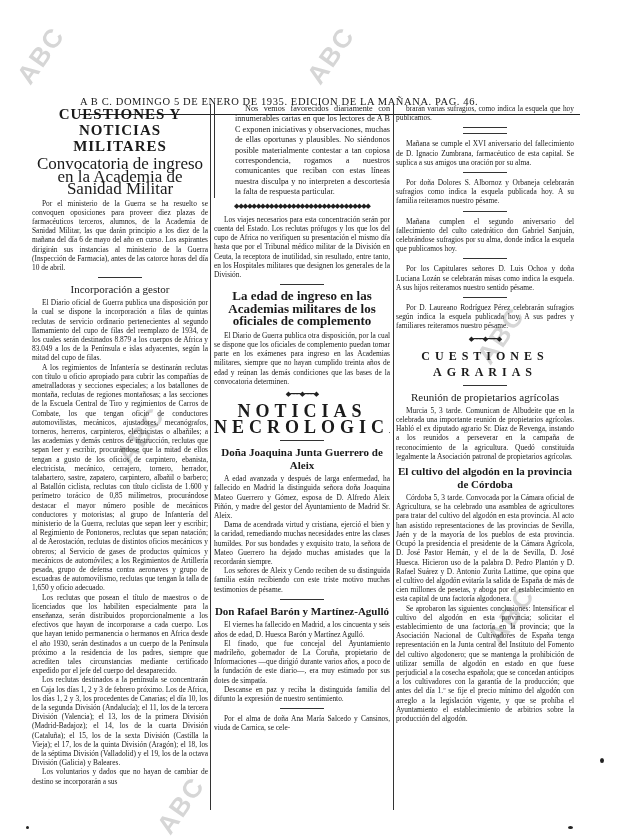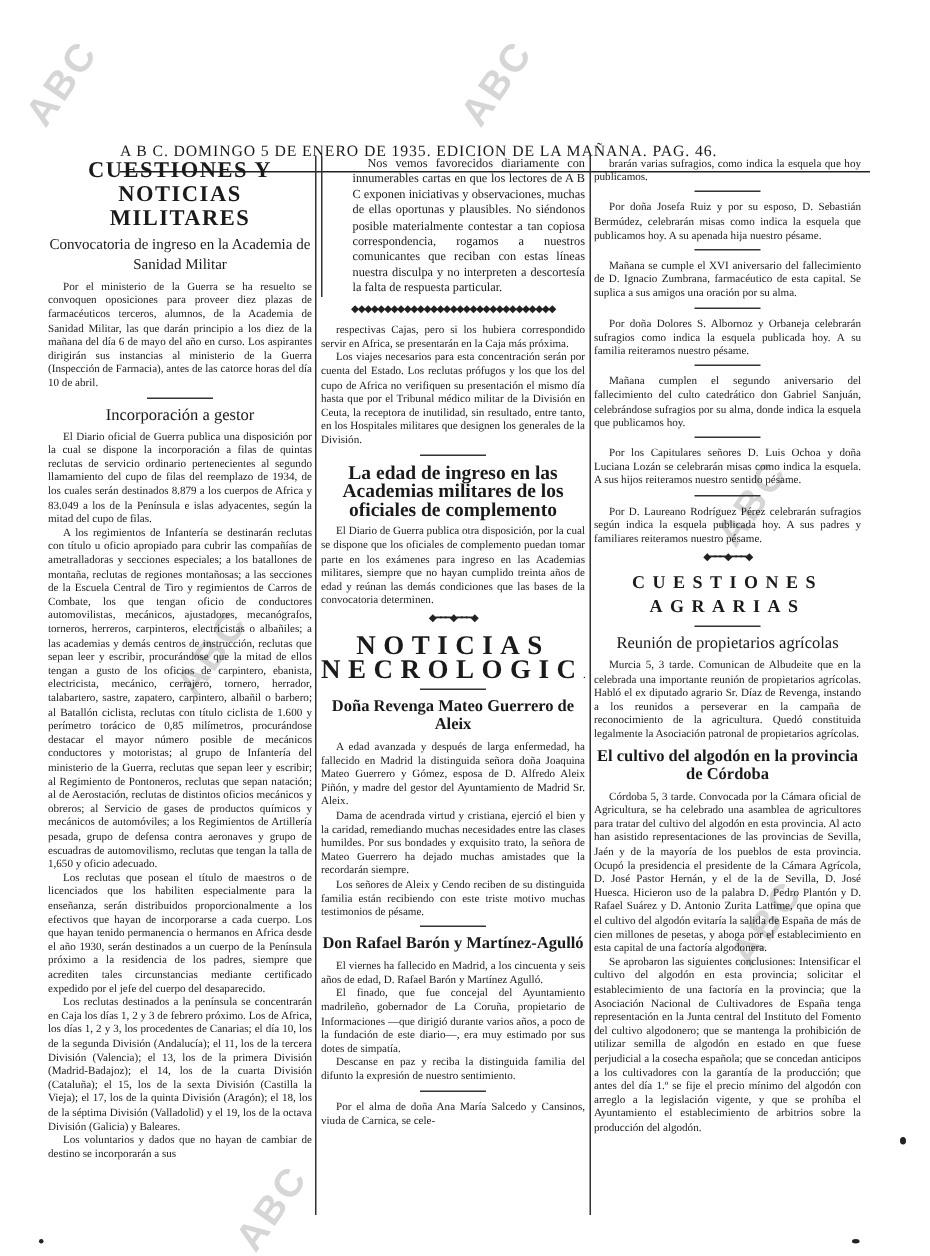--- a/index.html
+++ b/index.html
@@ -56,61 +56,59 @@
 <div class="watermark" style="left:480px;top:600px;">ABC</div>
 <div class="watermark" style="left:150px;top:790px;">ABC</div>
 
 <div class="page-header">A B C. DOMINGO 5 DE ENERO DE 1935. EDICION DE LA MAÑANA. PAG. 46.</div>
 
 <div class="rule-v" style="left:210px;"></div>
 <div class="rule-v" style="left:393px;"></div>
 
 <div class="col col-1">
   <div class="section-title">CUESTIONES Y NOTICIAS MILITARES</div>
-  <div class="headline" style="font-weight:normal;font-size:10px;">Convocatoria de ingreso en la Academia de Sanidad Militar</div>
+  <div class="headline" style="font-weight:normal;font-size:17px;">Convocatoria de ingreso en la Academia de Sanidad Militar</div>
   <p class="para">Por el ministerio de la Guerra se ha resuelto se convoquen oposiciones para proveer diez plazas de farmacéuticos terceros, alumnos, de la Academia de Sanidad Militar, las que darán principio a los diez de la mañana del día 6 de mayo del año en curso. Los aspirantes dirigirán sus instancias al ministerio de la Guerra (Inspección de Farmacia), antes de las catorce horas del día 10 de abril.</p>
   <div class="short-rule"></div>
   <div class="subhead">Incorporación a gestor</div>
   <p class="para">El Diario oficial de Guerra publica una disposición por la cual se dispone la incorporación a filas de quintas reclutas de servicio ordinario pertenecientes al segundo llamamiento del cupo de filas del reemplazo de 1934, de los cuales serán destinados 8.879 a los cuerpos de Africa y 83.049 a los de la Península e islas adyacentes, según la mitad del cupo de filas.</p>
   <p class="para">A los regimientos de Infantería se destinarán reclutas con título u oficio apropiado para cubrir las compañías de ametralladoras y secciones especiales; a los batallones de montaña, reclutas de regiones montañosas; a las secciones de la Escuela Central de Tiro y regimientos de Carros de Combate, los que tengan oficio de conductores automovilistas, mecánicos, ajustadores, mecanógrafos, torneros, herreros, carpinteros, electricistas o albañiles; a las academias y demás centros de instrucción, reclutas que sepan leer y escribir, procurándose que la mitad de ellos tengan a gusto de los oficios de carpintero, ebanista, electricista, mecánico, cerrajero, tornero, herrador, talabartero, sastre, zapatero, carpintero, albañil o barbero; al Batallón ciclista, reclutas con título ciclista de 1.600 y perímetro torácico de 0,85 milímetros, procurándose destacar el mayor número posible de mecánicos conductores y motoristas; al grupo de Infantería del ministerio de la Guerra, reclutas que sepan leer y escribir; al Regimiento de Pontoneros, reclutas que sepan natación; al de Aerostación, reclutas de distintos oficios mecánicos y obreros; al Servicio de gases de productos químicos y mecánicos de automóviles; a los Regimientos de Artillería pesada, grupo de defensa contra aeronaves y grupo de escuadras de automovilismo, reclutas que tengan la talla de 1,650 y oficio adecuado.</p>
   <p class="para">Los reclutas que posean el título de maestros o de licenciados que los habiliten especialmente para la enseñanza, serán distribuidos proporcionalmente a los efectivos que hayan de incorporarse a cada cuerpo. Los que hayan tenido permanencia o hermanos en Africa desde el año 1930, serán destinados a un cuerpo de la Península próximo a la residencia de los padres, siempre que acrediten tales circunstancias mediante certificado expedido por el jefe del cuerpo del desaparecido.</p>
   <p class="para">Los reclutas destinados a la península se concentrarán en Caja los días 1, 2 y 3 de febrero próximo. Los de Africa, los días 1, 2 y 3, los procedentes de Canarias; el día 10, los de la segunda División (Andalucía); el 11, los de la tercera División (Valencia); el 13, los de la primera División (Madrid-Badajoz); el 14, los de la cuarta División (Cataluña); el 15, los de la sexta División (Castilla la Vieja); el 17, los de la quinta División (Aragón); el 18, los de la séptima División (Valladolid) y el 19, los de la octava División (Galicia) y Baleares.</p>
   <p class="para">Los voluntarios y dados que no hayan de cambiar de destino se incorporarán a sus</p>
 </div>
 
 <div class="col col-2">
   <div class="boxed">
     <p class="para" style="font-size:8.2px;line-height:10.4px;">Nos vemos favorecidos diariamente con innumerables cartas en que los lectores de A B C exponen iniciativas y observaciones, muchas de ellas oportunas y plausibles. No siéndonos posible materialmente contestar a tan copiosa correspondencia, rogamos a nuestros comunicantes que reciban con estas líneas nuestra disculpa y no interpreten a descortesía la falta de respuesta particular.</p>
   </div>
   <div class="ornament">◆◆◆◆◆◆◆◆◆◆◆◆◆◆◆◆◆◆◆◆◆◆◆◆◆◆◆◆◆◆◆</div>
-  <p class="para">respectivas Cajas, pero si los hubiera correspondido servir en Africa, se presentarán en la Caja más próxima.</p>
   <p class="para">Los viajes necesarios para esta concentración serán por cuenta del Estado. Los reclutas prófugos y los que los del cupo de Africa no verifiquen su presentación el mismo día hasta que por el Tribunal médico militar de la División en Ceuta, la receptora de inutilidad, sin resultado, entre tanto, en los Hospitales militares que designen los generales de la División.</p>
   <div class="short-rule"></div>
   <div class="headline" style="font-size:13px;">La edad de ingreso en las Academias militares de los oficiales de complemento</div>
   <p class="para">El Diario de Guerra publica otra disposición, por la cual se dispone que los oficiales de complemento puedan tomar parte en los exámenes para ingreso en las Academias militares, siempre que no hayan cumplido treinta años de edad y reúnan las demás condiciones que las bases de la convocatoria determinen.</p>
   <div class="ornament">◆━━━◆━━━◆</div>
   <div class="section-title spaced">NOTICIAS NECROLOGICAS</div>
   <div class="short-rule"></div>
-  <div class="headline">Doña Revenga Mateo Guerrero de Aleix</div>
+  <div class="headline">Doña Joaquina Junta Guerrero de Aleix</div>
   <p class="para">A edad avanzada y después de larga enfermedad, ha fallecido en Madrid la distinguida señora doña Joaquina Mateo Guerrero y Gómez, esposa de D. Alfredo Aleix Piñón, y madre del gestor del Ayuntamiento de Madrid Sr. Aleix.</p>
   <p class="para">Dama de acendrada virtud y cristiana, ejerció el bien y la caridad, remediando muchas necesidades entre las clases humildes. Por sus bondades y exquisito trato, la señora de Mateo Guerrero ha dejado muchas amistades que la recordarán siempre.</p>
   <p class="para">Los señores de Aleix y Cendo reciben de su distinguida familia están recibiendo con este triste motivo muchas testimonios de pésame.</p>
   <div class="short-rule"></div>
   <div class="headline">Don Rafael Barón y Martínez-Agulló</div>
-  <p class="para">El viernes ha fallecido en Madrid, a los cincuenta y seis años de edad, D. Rafael Barón y Martínez Agulló.</p>
+  <p class="para">El viernes ha fallecido en Madrid, a los cincuenta y seis años de edad, D. Huesca Barón y Martínez Agulló.</p>
   <p class="para">El finado, que fue concejal del Ayuntamiento madrileño, gobernador de La Coruña, propietario de Informaciones —que dirigió durante varios años, a poco de la fundación de este diario—, era muy estimado por sus dotes de simpatía.</p>
   <p class="para">Descanse en paz y reciba la distinguida familia del difunto la expresión de nuestro sentimiento.</p>
   <div class="short-rule"></div>
   <p class="para">Por el alma de doña Ana María Salcedo y Cansinos, viuda de Carnica, se cele-</p>
 </div>
 
 <div class="col col-3">
   <p class="para">brarán varias sufragios, como indica la esquela que hoy publicamos.</p>
   <div class="short-rule"></div>
-  <p class="para">Por doña Josefa Ruiz y por su esposo, D. Sebastián Bermúdez, celebrarán misas como indica la esquela que publicamos hoy. A su apenada hija nuestro pésame.</p>
   <div class="short-rule"></div>
   <p class="para">Mañana se cumple el XVI aniversario del fallecimiento de D. Ignacio Zumbrana, farmacéutico de esta capital. Se suplica a sus amigos una oración por su alma.</p>
   <div class="short-rule"></div>
   <p class="para">Por doña Dolores S. Albornoz y Orbaneja celebrarán sufragios como indica la esquela publicada hoy. A su familia reiteramos nuestro pésame.</p>
   <div class="short-rule"></div>
   <p class="para">Mañana cumplen el segundo aniversario del fallecimiento del culto catedrático don Gabriel Sanjuán, celebrándose sufragios por su alma, donde indica la esquela que publicamos hoy.</p>
   <div class="short-rule"></div>
   <p class="para">Por los Capitulares señores D. Luis Ochoa y doña Luciana Lozán se celebrarán misas como indica la esquela. A sus hijos reiteramos nuestro sentido pésame.</p>
   <div class="short-rule"></div>
   <p class="para">Por D. Laureano Rodríguez Pérez celebrarán sufragios según indica la esquela publicada hoy. A sus padres y familiares reiteramos nuestro pésame.</p>

